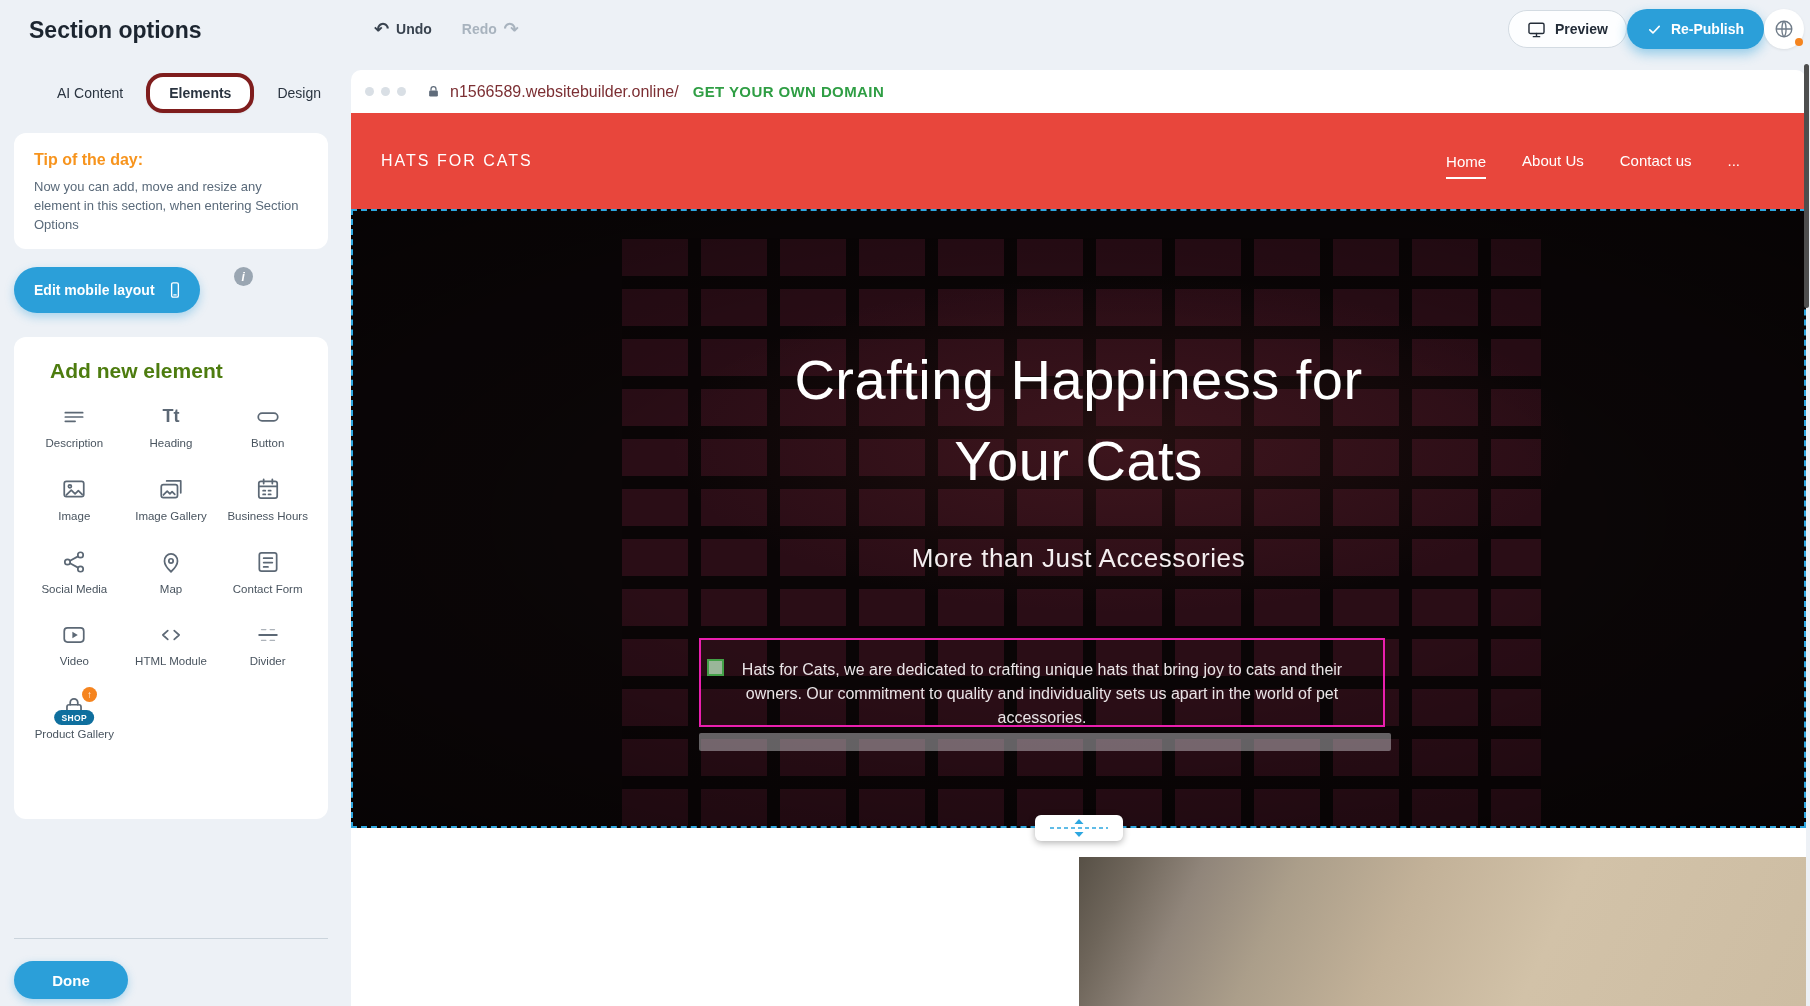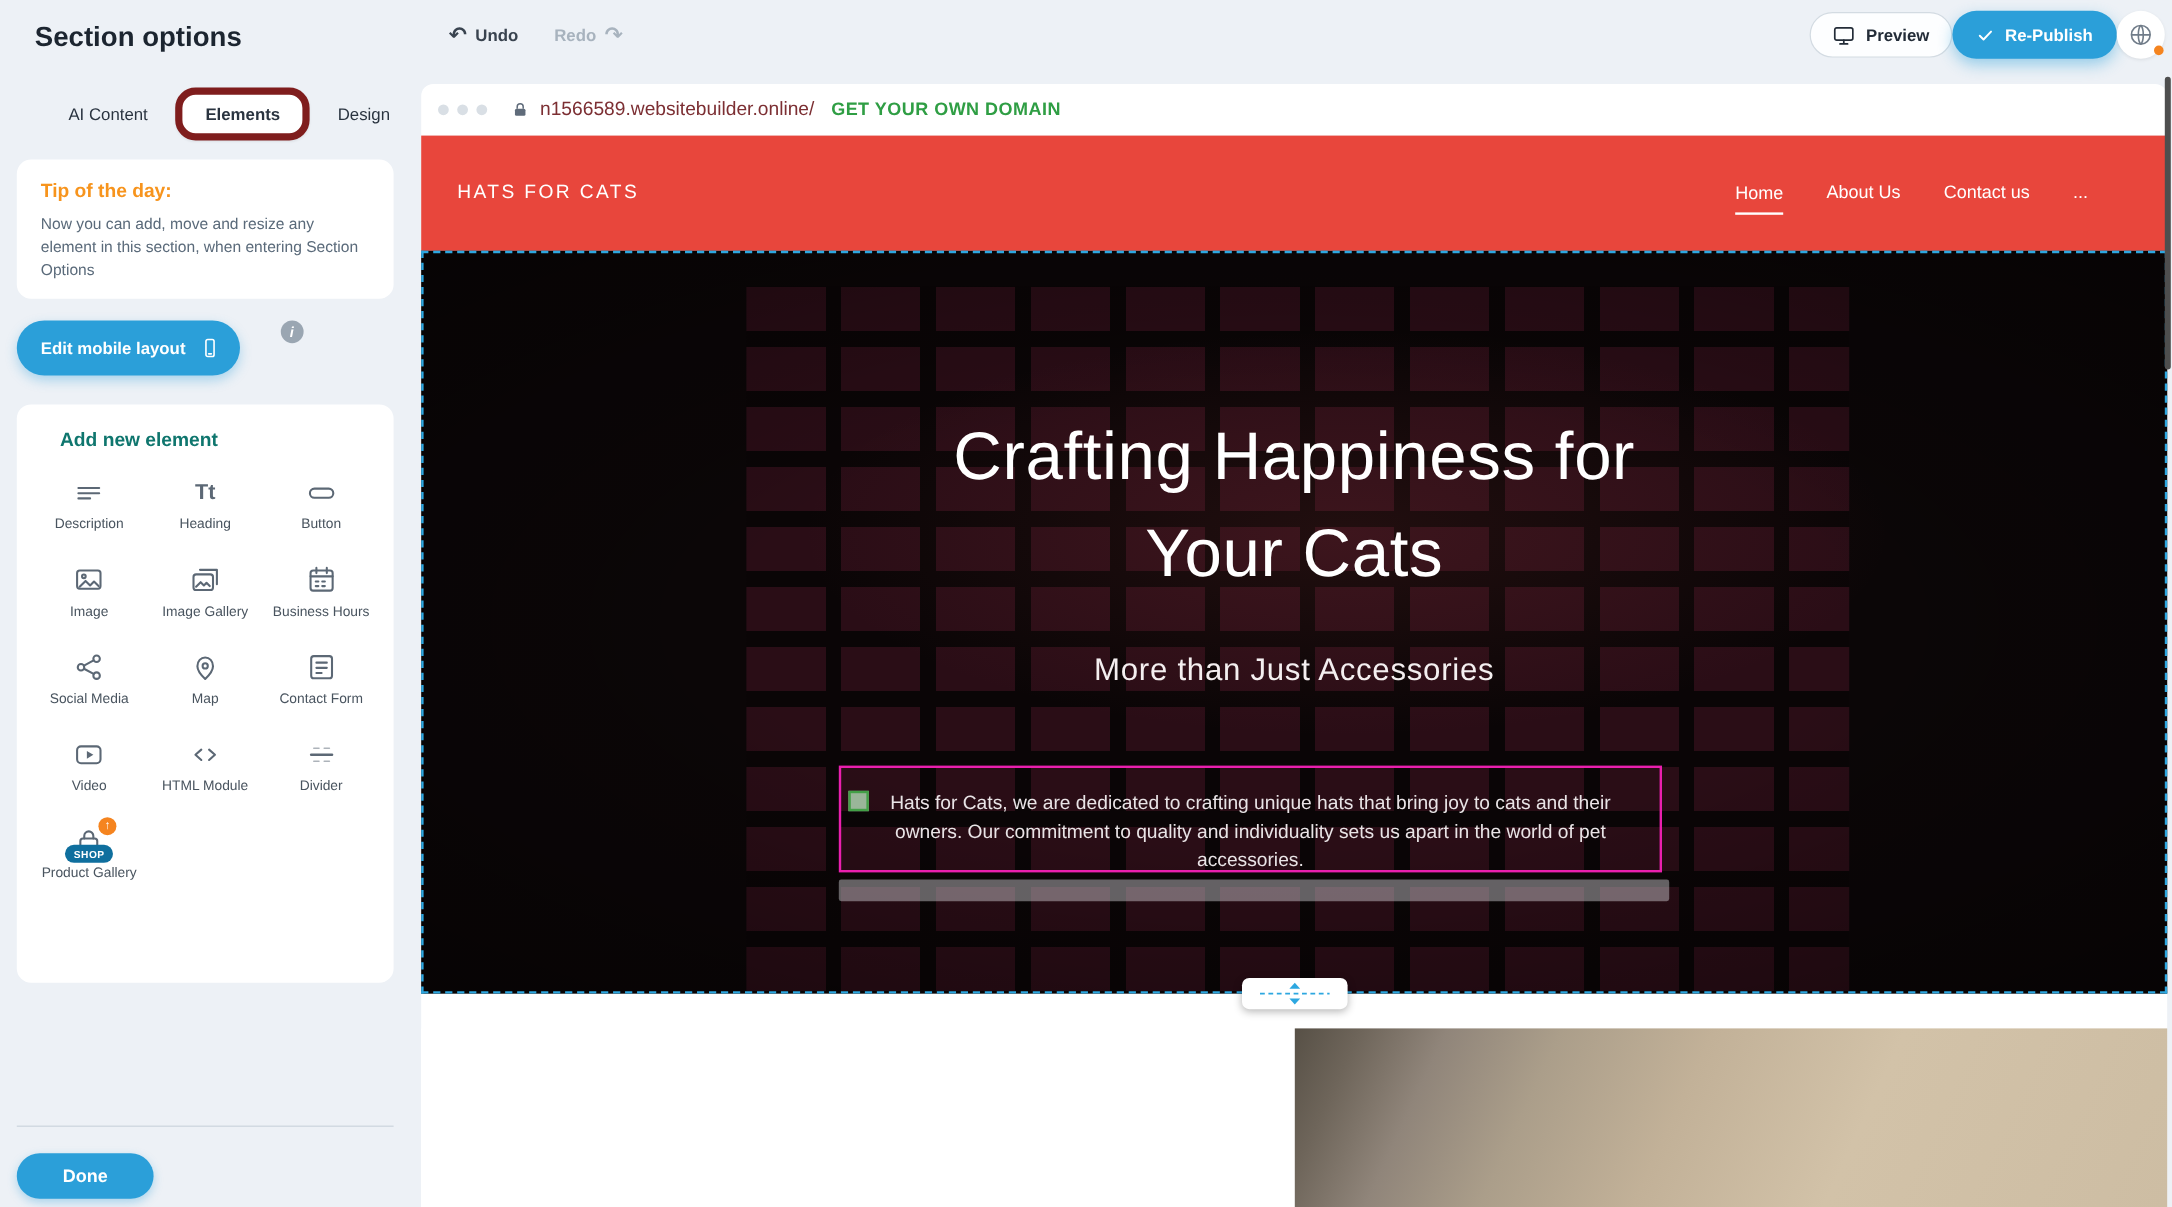--- a/index.html
+++ b/index.html
@@ -17,29 +17,29 @@
   .top-right { position:absolute; right:6px; top:9px; display:flex; align-items:center; }
   .preview-btn { height:38px; padding:0 18px; border-radius:19px; background:#fdfeff; border:1px solid #d3dbe2; display:flex; align-items:center; gap:9px; font-size:14px; font-weight:600; color:#232c38; cursor:pointer; }
   .republish-btn { height:40px; padding:0 20px; border-radius:20px; background:var(--accent-blue,#2b9fd9); border:none; display:flex; align-items:center; gap:9px; font-size:14px; font-weight:700; color:#fff; cursor:pointer; box-shadow:0 5px 12px rgba(43,159,217,.45); }
   .globe-btn { width:40px; height:40px; border-radius:50%; background:#fff; display:flex; align-items:center; justify-content:center; cursor:pointer; position:relative; box-shadow:0 1px 3px rgba(0,0,0,.08); }
   .globe-btn::after { content:""; position:absolute; right:1px; bottom:3px; width:8px; height:8px; border-radius:50%; background:#f5841f; }
 
   
   .sidebar { position:absolute; left:0; top:58px; width:351px; bottom:0; }
   .tabs { position:absolute; left:38px; top:15px; display:flex; align-items:center; gap:4px; }
   .tab { padding:8px 19px; border-radius:17px; font-size:14px; color:#2a3440; cursor:pointer; white-space:nowrap; }
-  .tab.active { background:#fff; border:6px solid #7f1d1d; font-weight:600; box-shadow:0 1px 2px rgba(0,0,0,.06); }
+  .tab.active { background:#fff; border:4px solid #7f1d1d; font-weight:600; box-shadow:0 1px 2px rgba(0,0,0,.06); }
   .tip-card { position:absolute; left:14px; top:75px; width:314px; height:116px; background:#fff; border-radius:12px; padding:18px 20px; }
   .tip-title { color:var(--tip-orange,#f7941d); font-size:16px; font-weight:700; margin-bottom:9px; }
   .tip-body { color:#5a6a7a; font-size:13px; line-height:1.45; }
   .mobile-row { position:absolute; left:14px; top:209px; display:flex; align-items:flex-start; gap:34px; }
   .edit-mobile-btn { height:46px; padding:0 16px 0 20px; border-radius:23px; background:var(--accent-blue,#2b9fd9); border:none; color:#fff; font-size:14px; font-weight:700; display:flex; align-items:center; gap:11px; cursor:pointer; box-shadow:0 4px 10px rgba(43,159,217,.35); }
   .info-icon { width:19px; height:19px; border-radius:50%; background:#9aa6b2; color:#fff; font-size:12px; font-weight:700; display:flex; align-items:center; justify-content:center; font-style:italic; cursor:pointer; }
   .add-panel { position:absolute; left:14px; top:279px; width:314px; height:482px; background:#fff; border-radius:12px; padding:22px 12px; }
-  .add-title { font-size:16px; font-weight:600; color:#0f766e; margin:0 0 20px 24px; }
+  .add-title { font-size:21px; font-weight:600; color:#4d7c0f; margin:0 0 20px 24px; }
   .element-grid { display:grid; grid-template-columns:repeat(3,1fr); row-gap:25px; }
   .element-item { position:relative; display:flex; flex-direction:column; align-items:center; gap:7px; color:#49545f; font-size:11.5px; line-height:1.2; text-align:center; cursor:pointer; }
   .el-icon { height:27px; display:flex; align-items:center; justify-content:center; }
   .el-icon svg { width:26px; height:26px; stroke:#5c6875; fill:none; stroke-width:1.6; stroke-linecap:round; stroke-linejoin:round; }
   .el-icon .icon-text { font-size:18px; font-weight:700; color:#5c6875; }
   .el-label { max-width:84px; }
   .pg-badge { position:absolute; top:16px; left:50%; transform:translateX(-50%); background:#0f6f9e; color:#fff; font-size:8.5px; font-weight:700; letter-spacing:.4px; padding:2.5px 7px; border-radius:8px; }
   .pg-up { position:absolute; top:-7px; left:58%; width:15px; height:15px; border-radius:50%; background:#f5841f; color:#fff; font-size:10px; line-height:15px; text-align:center; font-weight:700; }
   .sidebar-divider { position:absolute; left:14px; width:314px; top:880px; height:1px; background:#cbd4dc; }
   .done-btn { position:absolute; left:14px; top:903px; width:114px; height:38px; border-radius:19px; background:var(--accent-blue,#2b9fd9); border:none; color:#fff; font-size:15px; font-weight:700; cursor:pointer; box-shadow:0 3px 8px rgba(43,159,217,.35); }

